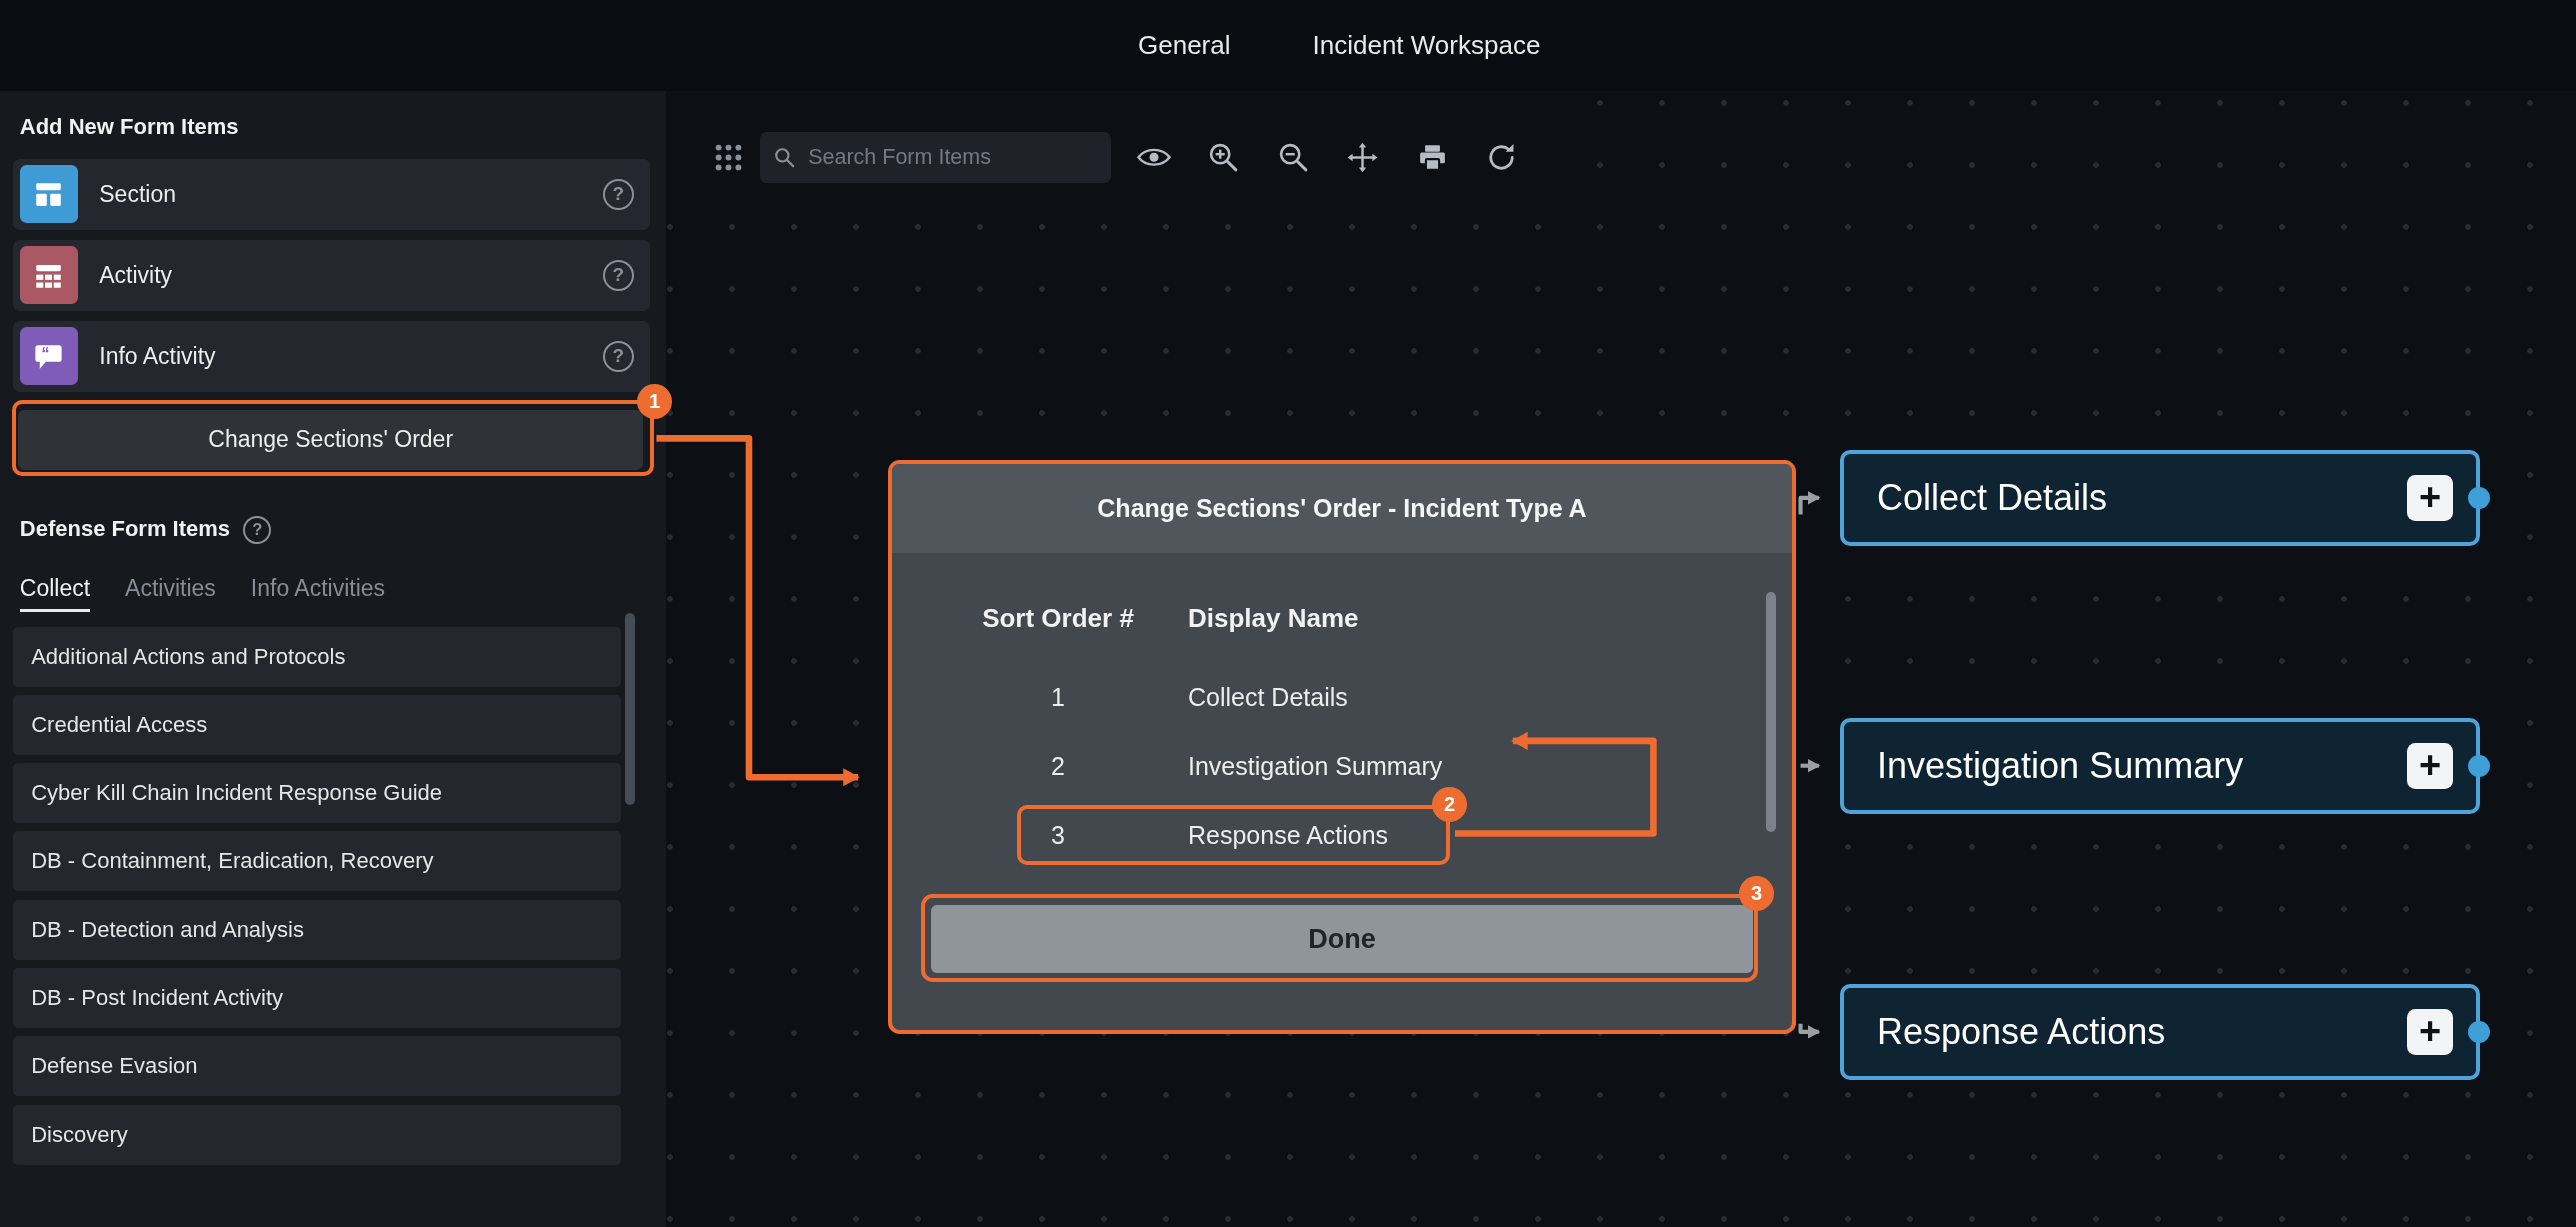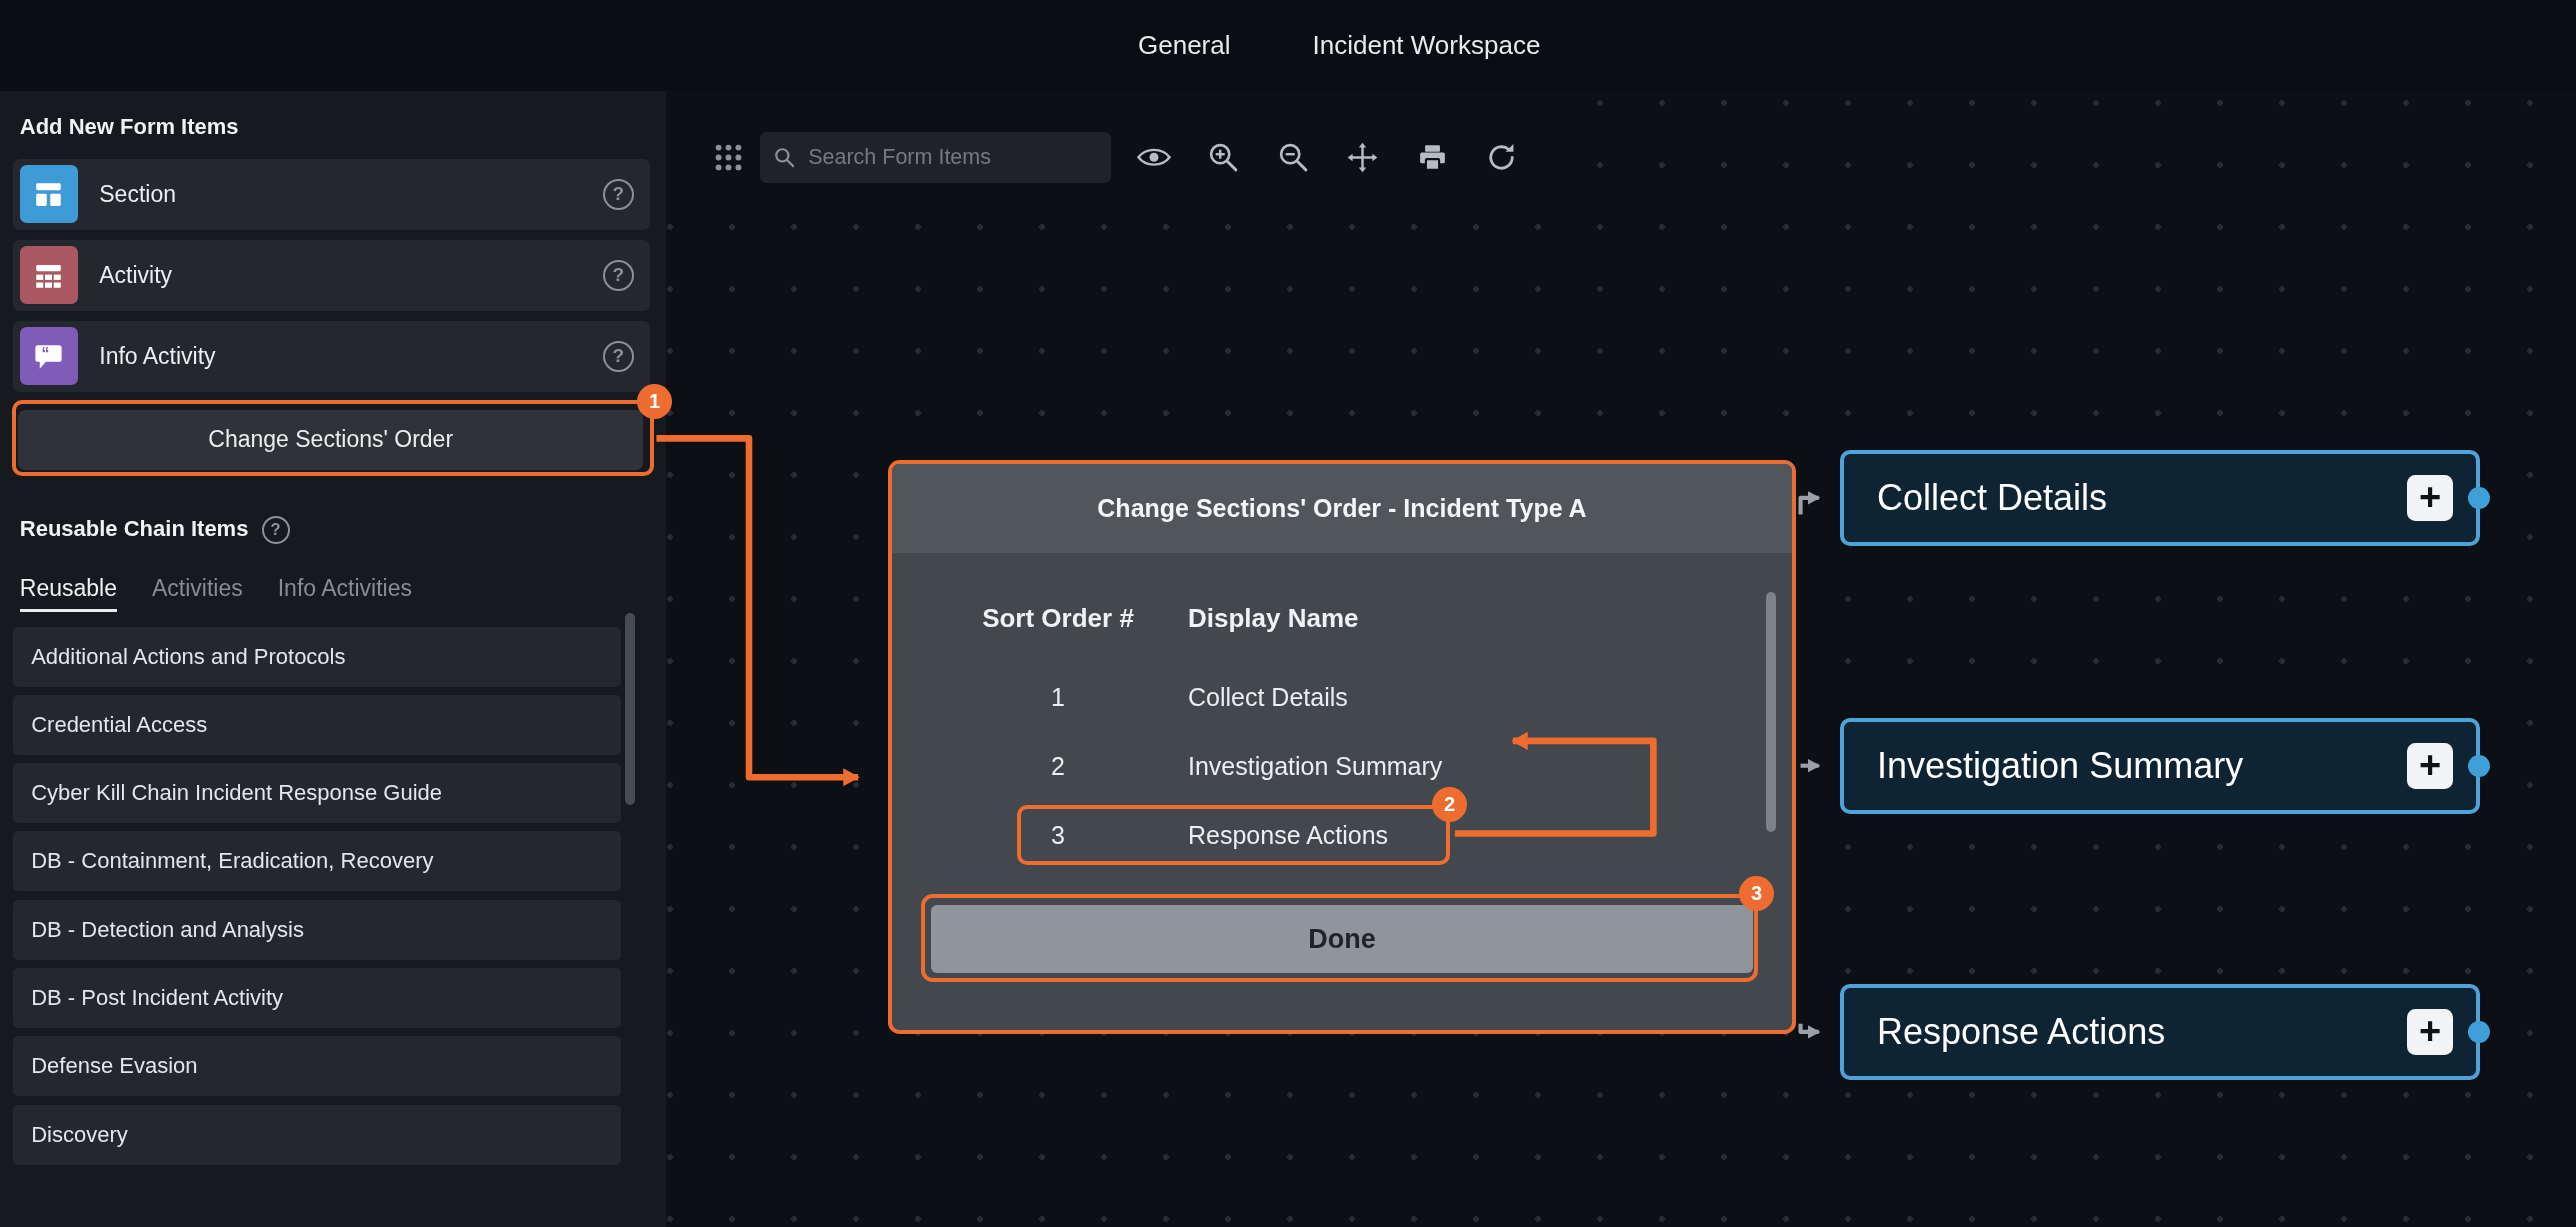--- a/index.html
+++ b/index.html
@@ -140,26 +140,26 @@
             <text x="12" y="23" font-size="18" font-weight="bold" fill="#7e5cb8" font-family="Liberation Sans, sans-serif">“</text>
           </svg>
       </span>
       <span class="type-label">Info Activity</span>
       <span class="help">?</span>
     </div>
 
     <div class="change-order">Change Sections' Order</div>
 
     <div class="reusable-title">
-      <span class="side-title">Reusable Chain Items</span>
+      <span class="side-title">Defense Form Items</span>
       <span class="help help-sm">?</span>
     </div>
 
     <div class="side-tabs">
-      <span class="side-tab active">Reusable</span>
+      <span class="side-tab active">Collect</span>
       <span class="side-tab">Activities</span>
       <span class="side-tab">Info Activities</span>
     </div>
 
 
     <div class="side-list">
       <div class="list-item">Additional Actions and Protocols</div>
       <div class="list-item">Credential Access</div>
       <div class="list-item">Cyber Kill Chain Incident Response Guide</div>
       <div class="list-item">DB - Containment, Eradication, Recovery</div>

